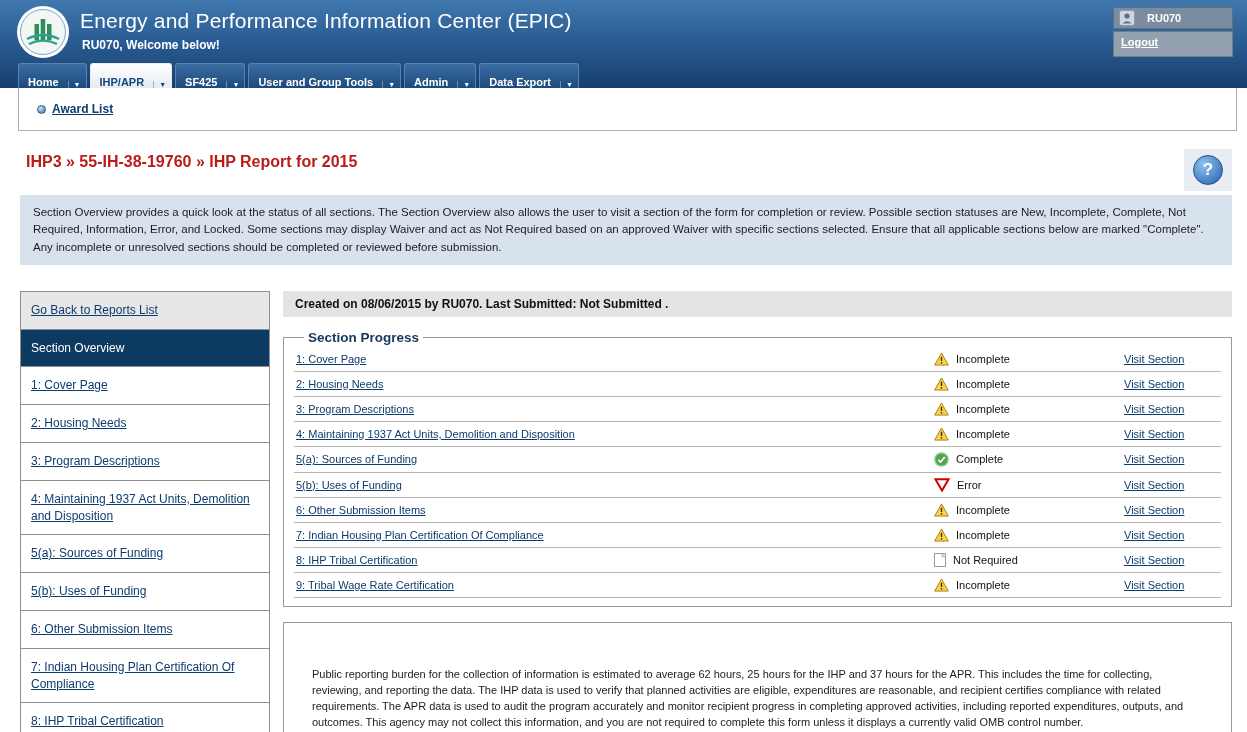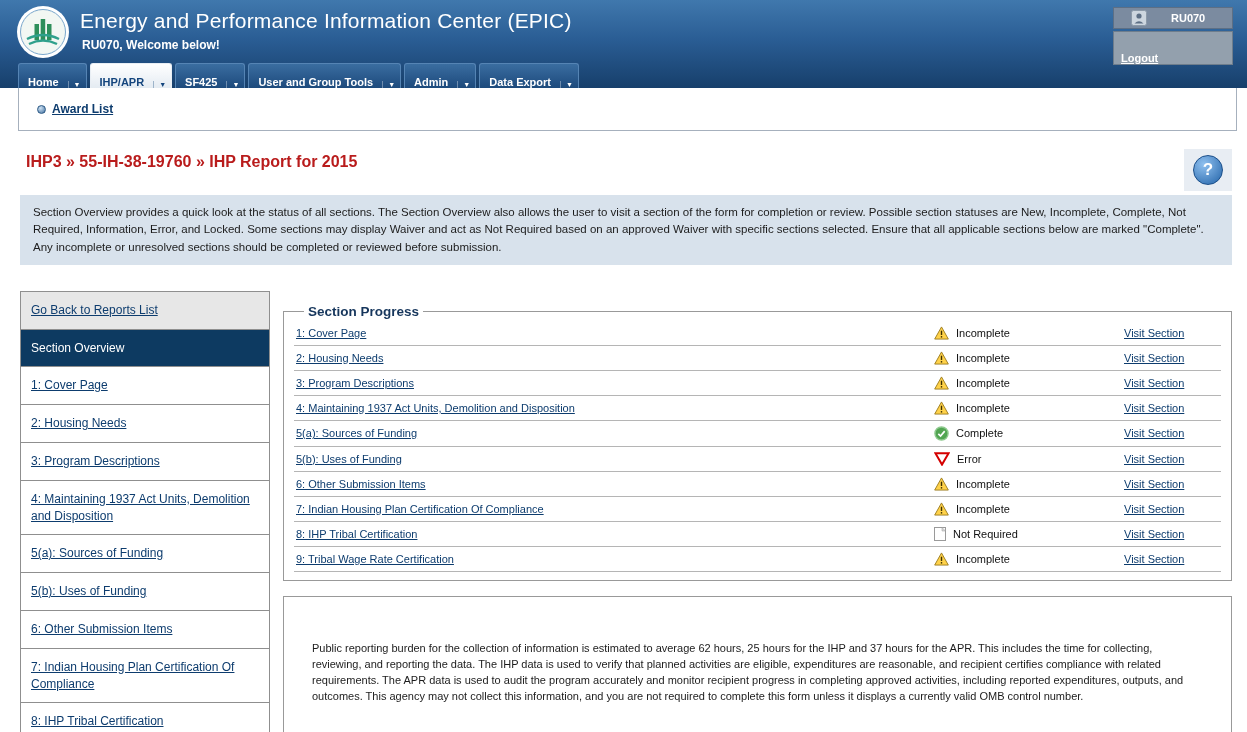--- a/index.html
+++ b/index.html
@@ -7,23 +7,23 @@
   body { font-family: "Liberation Sans", sans-serif; background: #fff; position: relative; }
   a { cursor: pointer; }
 
   
   .top-header { position: relative; height: 88px;
     background: linear-gradient(#4078ad 0%, #2a5d94 45%, #173f6b 100%); }
   .logo-wrap { position: absolute; left: 16px; top: 5px; width: 54px; height: 54px; }
   .hdr-title { position: absolute; left: 80px; top: 9px; color: #fff; font-size: 21px; font-weight: 500; letter-spacing: .2px; }
   .hdr-welcome { position: absolute; left: 82px; top: 38px; color: #fff; font-size: 12px; font-weight: bold; }
   .user-panel { position: absolute; right: 14px; top: 7px; width: 120px; }
-  .user-row { display: flex; align-items: center; gap: 24px; background: #7b8ba0; border: 1px solid #5d6f85; padding: 2px 17px; }
+  .user-row { display: flex; align-items: center; gap: 12px; background: #7b8ba0; border: 1px solid #5d6f85; padding: 2px 5px; }
   .user-name { color: #fff; font-size: 11px; font-weight: bold; }
-  .logout-box { margin-top: 2px; background: #93a0ad; border: 1px solid #6e7d8c; height: 26px; padding: 16px 7px; }
+  .logout-box { margin-top: 2px; background: #93a0ad; border: 1px solid #6e7d8c; height: 26px; padding: 0 7px; }
   .logout-link { color: #fff; font-size: 11px; font-weight: bold; text-decoration: underline; }
 
   .nav-tabs { position: absolute; left: 18px; bottom: 0; display: flex; gap: 3px; }
   .tab { display: flex; align-items: flex-end; height: 25px;
     background: linear-gradient(#3a6da0, #1d4a7c); border: 1px solid #5584b4; border-bottom: none;
     border-radius: 3px 3px 0 0; color: #fff; font-size: 11px; font-weight: bold; cursor: pointer; }
   .tab-label { display: flex; align-items: center; padding: 0 9px; white-space: nowrap; }
   .tab-arrow { display: flex; align-items: center; padding: 0 5px; border-left: 1px solid rgba(255,255,255,.35); font-size: 7px; }
   .tab.active { background: linear-gradient(#ffffff, #e4ebf2); color: #14457d; border-color: #e8eef4; }
   .tab.active .tab-arrow { border-left-color: #9db4ca; }
@@ -162,20 +162,21 @@
       <a class="sidebar-item">3: Program Descriptions</a>
       <a class="sidebar-item">4: Maintaining 1937 Act Units, Demolition and Disposition</a>
       <a class="sidebar-item">5(a): Sources of Funding</a>
       <a class="sidebar-item">5(b): Uses of Funding</a>
       <a class="sidebar-item">6: Other Submission Items</a>
       <a class="sidebar-item">7: Indian Housing Plan Certification Of Compliance</a>
       <a class="sidebar-item">8: IHP Tribal Certification</a>
     </div>
 
   <div class="main">
+    <div class="created-bar">Created on 08/06/2015 by RU070. Last Submitted: Not Submitted .</div>
 
     <fieldset class="progress">
       <legend>Section Progress</legend>
       <div>
           <div class="progress-row" data-status="incomplete">
     <div class="row-label">
       <a class="section-link">1: Cover Page</a>
     </div>
     <div class="row-status">
       <span class="status-icon icon-incomplete">

